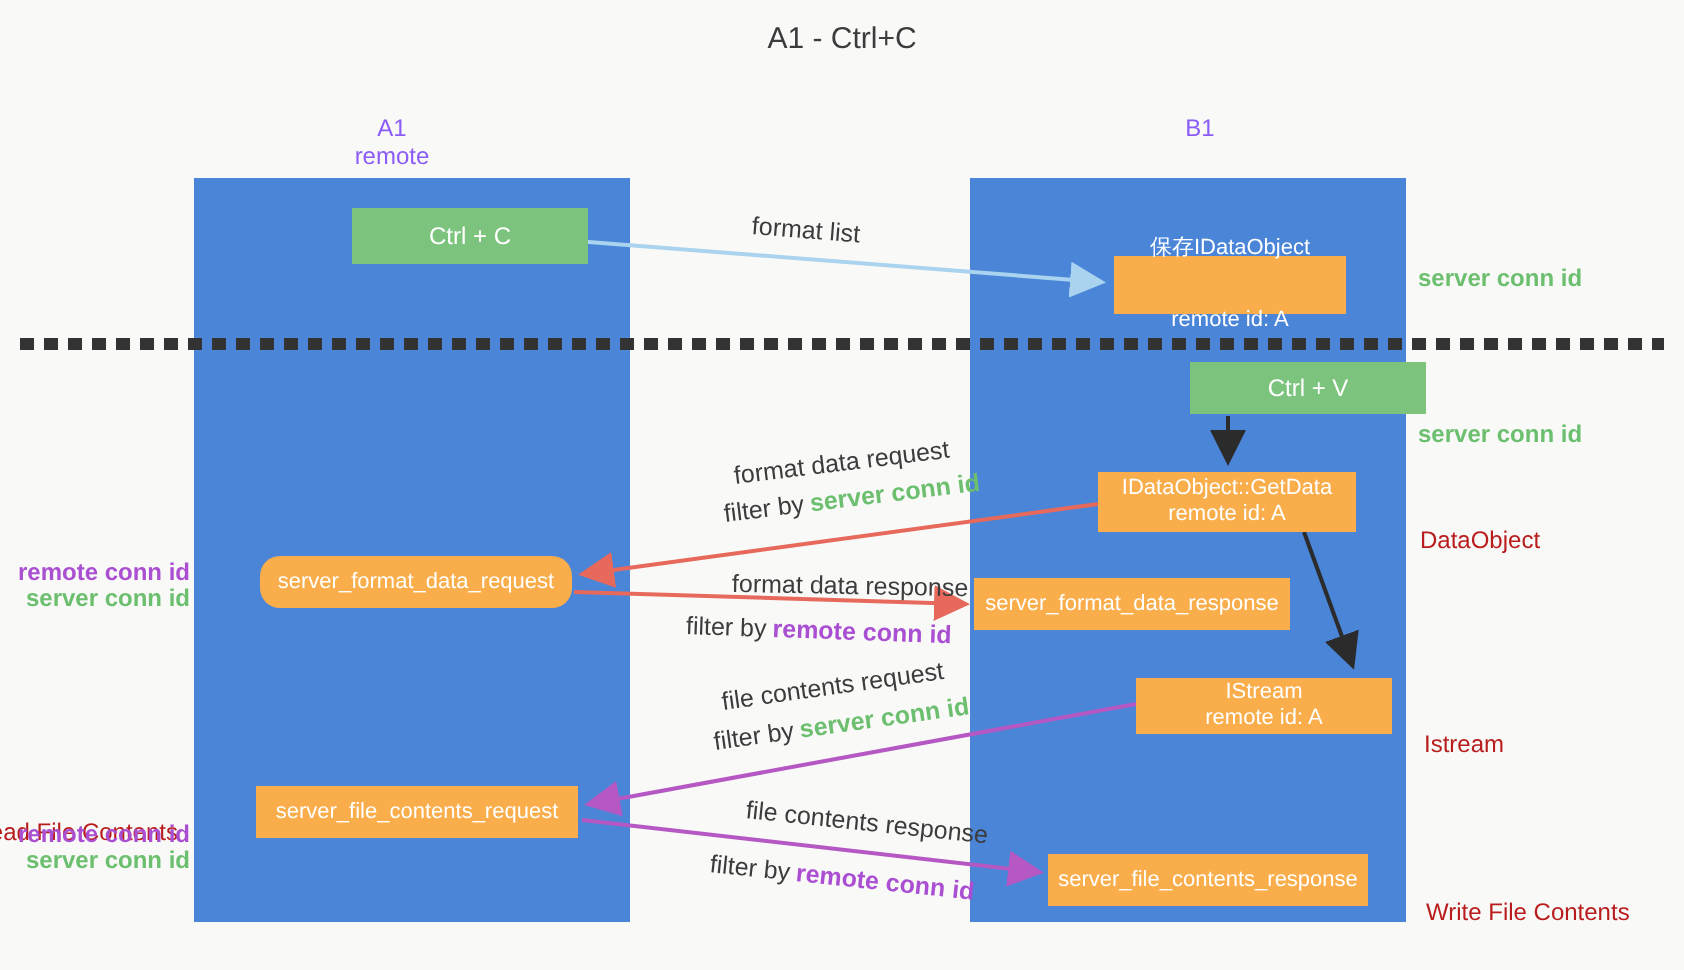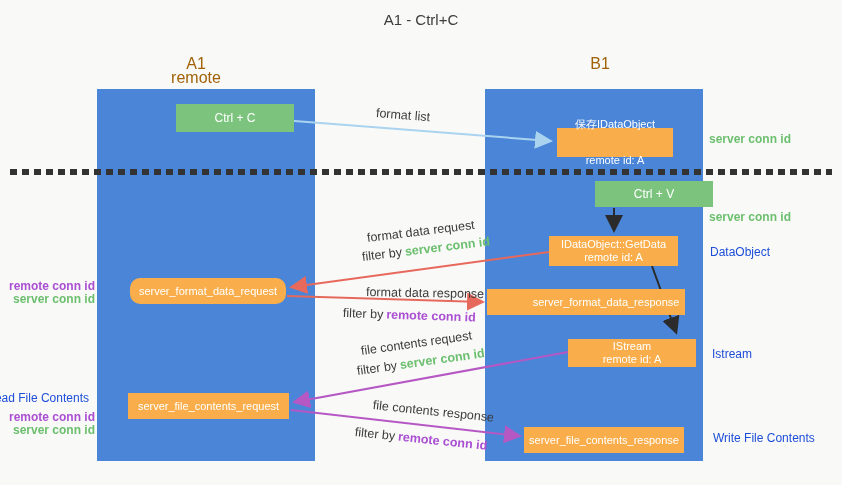--- a/index.html
+++ b/index.html
@@ -12,21 +12,21 @@
     position:relative;
   }
   .canvas{position:absolute;inset:0;width:842px;height:485px;}
 
   .title{
     position:absolute;top:10px;left:0;width:842px;
     text-align:center;font-size:15px;line-height:20px;color:#3c3c3c;
   }
 
   .lane-header{
-    position:absolute;text-align:center;font-size:16px;line-height:14px;color:#a16207;
+    position:absolute;text-align:center;font-size:12px;line-height:14px;color:#8b5cf6;
   }
   .lane-header.left{left:96px;top:57px;width:200px;}
   .lane-header.right{left:500px;top:57px;width:200px;}
 
   .lane{
     position:absolute;top:89px;height:372px;width:218px;
     background:#4a85d8;
   }
   .lane.left{left:97px;}
   .lane.right{left:485px;}
@@ -44,34 +44,34 @@
     font-size:11px;line-height:13px;
   }
   .node.green{background:#7cc47e;margin-left:40px;}
   .node.orange{background:#f9ae4b;}
 
   .node-ctrl-c{left:136px;top:104px;width:118px;height:28px;font-size:12px;}
   .node-save-idataobject{left:557px;top:128px;width:116px;height:29px;gap:23px;}
   .node-ctrl-v{left:555px;top:181px;width:118px;height:26px;font-size:12px;}
   .node-getdata{left:549px;top:236px;width:129px;height:30px;}
   .node-format-request{left:130px;top:278px;width:156px;height:26px;border-radius:10px;}
-  .node-format-response{left:487px;top:289px;width:158px;height:26px;padding-left:40px;}
+  .node-format-response{left:487px;top:289px;width:158px;height:26px;}
   .node-istream{left:568px;top:339px;width:128px;height:28px;}
   .node-file-request{left:128px;top:393px;width:161px;height:26px;}
   .node-file-response{left:524px;top:427px;width:160px;height:26px;}
 
   .arrow-label{
     position:absolute;font-size:12.5px;color:#3c3c3c;white-space:nowrap;
     transform-origin:left center;
   }
   .green-text{color:#6cbf6e;font-weight:bold;}
   .purple-text{color:#aa4fd2;font-weight:bold;}
 
   .side-label{position:absolute;font-size:12px;white-space:nowrap;}
-  .side-label.plain{color:#1d4ed8;}
+  .side-label.plain{color:#b91c1c;margin-top:18px;}
 
   .lbl-format-list{left:376px;top:106px;transform:rotate(4.5deg);}
   .lbl-format-data-request{left:367px;top:231px;transform:rotate(-7deg);}
   .lbl-filter-server-1{left:362px;top:250px;transform:rotate(-7deg);}
   .lbl-format-data-response{left:366px;top:285px;transform:rotate(1deg);}
   .lbl-filter-remote-1{left:343px;top:306px;transform:rotate(2deg);}
   .lbl-file-contents-request{left:361px;top:344px;transform:rotate(-8deg);}
   .lbl-filter-server-2{left:357px;top:364px;transform:rotate(-8deg);}
   .lbl-file-contents-response{left:373px;top:398px;transform:rotate(6deg);}
   .lbl-filter-remote-2{left:355px;top:425px;transform:rotate(6deg);}

